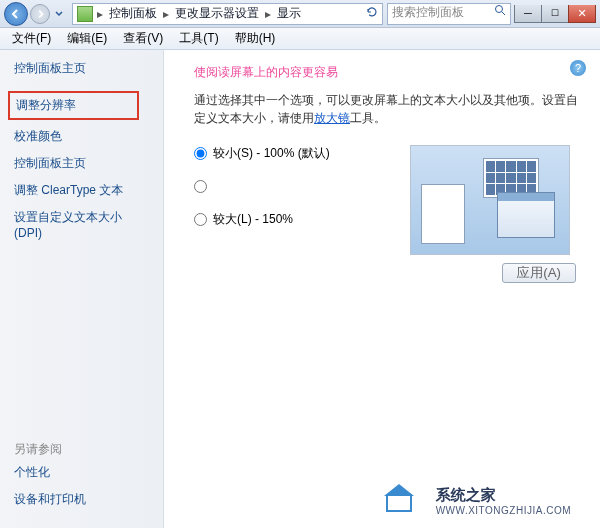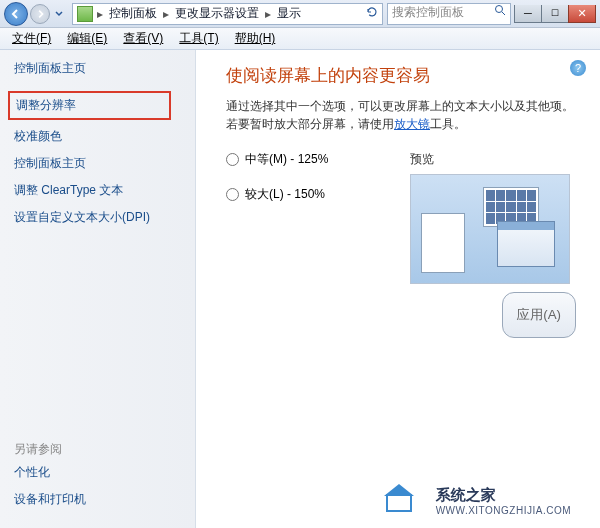--- a/index.html
+++ b/index.html
@@ -17,53 +17,53 @@
 .chev { color: #555; }
 .addr-refresh { margin-left: auto; color: #2a5a9a; }
 .searchbox { width: 124px; height: 22px; border: 1px solid #9fb3cc; background: #fff; display: flex; align-items: flex-start; padding: 0 4px; color: #888; }
 .searchbox .sicon { margin-left: auto; color: #2a5a9a; }
 .winbtns { display: flex; margin-left: 4px; }
 .winbtn { width: 28px; height: 18px; border: 1px solid #6a7a8a; border-top: none; background: linear-gradient(#dfe6ee,#c3cdd8); margin-left: -1px; display: flex; align-items: center; justify-content: center; font-size: 11px; }
 .winbtn.close { background: linear-gradient(#e88a7a,#c84a3a); color: #fff; border-color: #8a3a2a; }
 .winbtn.max { font-size: 9px; }
 
 
-.menubar { height: 22px; background: linear-gradient(#f7f9fc,#e8eef6); border-bottom: 1px solid #c8d4e4; display: flex; align-items: center; padding: 0 6px; gap: 4px; text-decoration: underline; }
+.menubar { height: 22px; background: linear-gradient(#f7f9fc,#e8eef6); border-bottom: 1px solid #c8d4e4; display: flex; align-items: center; padding: 0 6px; gap: 4px; }
 .menuitem { padding: 2px 6px; }
 
 
 .content { display: flex; height: calc(100% - 50px); }
-.sidebar { width: 196px; background: linear-gradient(to right,#f2f4f7,#eceff4); border-right: 1px solid #d6dee8; padding: 10px 14px; display: flex; flex-direction: column; }
+.sidebar { width: 164px; background: linear-gradient(to right,#f2f4f7,#eceff4); border-right: 1px solid #d6dee8; padding: 10px 14px; display: flex; flex-direction: column; }
 .side-home { color: #1a4d8a; margin-bottom: 14px; }
 .side-link { color: #1a4d8a; margin-bottom: 10px; cursor: pointer; }
 .side-link.highlighted { border: 2px solid #d93a2a; padding: 4px 6px; margin-left: -6px; margin-right: 10px; margin-bottom: 8px; }
 .side-spacer { flex: 1; }
 .side-sec { color: #888; margin-bottom: 6px; }
 
 .main { flex: 1; padding: 14px 20px 12px 30px; position: relative; }
 .helpicon { position: absolute; right: 14px; top: 10px; width: 16px; height: 16px; border-radius: 50%; background: radial-gradient(#8ec8f0,#3a8ad0); color: #fff; font-size: 11px; display: flex; align-items: center; justify-content: center; }
-.main h1 { color: #c2410c; font-size: 17px; font-weight: normal; margin-bottom: 10px; }
+.main h1 { color: #ec4899; font-size: 12px; font-weight: normal; margin-bottom: 10px; }
 .desc { color: #333; font-size: 12px; line-height: 1.5; margin-bottom: 18px; }
 .desc a { color: #1a5dc8; text-decoration: underline; }
 
 .options-row { display: flex; }
 .options { flex: 1; }
 .option { display: flex; align-items: center; margin-bottom: 18px; }
 .option input { margin-right: 6px; }
 .preview-col { width: 170px; }
 .preview-label { color: #333; margin-bottom: 6px; display: block; }
 .preview-box { width: 160px; height: 110px; border: 1px solid #b8c4d4; background: linear-gradient(#cde0f4,#a8c8e8); position: relative; overflow: hidden; }
 .pv-panel { position: absolute; width: 44px; height: 60px; bottom: 10px; left: 10px; background: #fff; border: 1px solid #8aa0b8; }
 .pv-grid { position: absolute; width: 56px; height: 40px; top: 12px; right: 30px; background: #fff; border: 1px solid #8aa0b8; display: grid; grid-template-columns: repeat(5,1fr); grid-template-rows: repeat(3,1fr); gap: 1px; padding: 2px; }
 .pv-grid div { background: #5a7aa8; }
 .pv-win { position: absolute; width: 58px; height: 46px; bottom: 16px; right: 14px; background: linear-gradient(#f4f8fc,#d8e4f2); border: 1px solid #6a8ab0; }
 .pv-win::before { content:""; position:absolute; top:0; left:0; right:0; height:8px; background:#8ab0d8; }
 
 .apply-row { text-align: right; margin-top: 8px; padding-right: 4px; }
-.apply-btn { padding: 13px 14px; border: 1px solid #9aa8ba; background: linear-gradient(#f7f9fc,#e4eaf2); border-radius: 12px; color: #666; }
+.apply-btn { padding: 0 14px; border: 1px solid #9aa8ba; background: linear-gradient(#f7f9fc,#e4eaf2); border-radius: 3px; color: #666; }
 
 
 .watermark { position: absolute; right: 29px; bottom: 12px; display: flex; gap: 22px; color: #2a3a5a; font-size: 15px; font-weight: bold; }
 .watermark .logo { width: 30px; height: 26px; position: relative; }
 .watermark .logo .house { position:absolute; width: 26px; height: 18px; bottom:0; left:2px; border:2px solid #3a8ad0; border-top:none; }
 .watermark .logo .roof { position:absolute; width:0; height:0; border-left:15px solid transparent; border-right:15px solid transparent; border-bottom:12px solid #3a8ad0; top:-2px; left:0; }
 .watermark small { font-size: 10px; color: #4a5a7a; display:block; font-weight: normal; letter-spacing: 0.5px; }
 </style>
 </head>
 <body>
@@ -133,36 +133,38 @@
     <div class="side-spacer"></div>
     <div class="side-sec">另请参阅</div>
     <div class="side-link">个性化</div>
     <div class="side-link">设备和打印机</div>
   </div>
 
   <div class="main">
     <div class="helpicon">?</div>
     <h1>使阅读屏幕上的内容更容易</h1>
     <p class="desc">
-      <span>通过选择其中一个选项，可以更改屏幕上的文本大小以及其他项。若要暂时放大部分屏幕，请使用</span><a href="#">放大镜</a><span>工具。</span>
+      <span>通过选择其中一个选项，可以更改屏幕上的文本大小以及其他项。设置自定义文本大小，请使用</span><a href="#">放大镜</a><span>工具。</span>
     </p>
 
     <div class="options-row">
       <div class="options">
         <label class="option">
+          <input type="radio" name="sz" checked="" style="">
+          <span>较小(S) - 100% (默认)</span>
+        </label>
+        <label class="option">
           <input type="radio" name="sz" style="">
-          <span>中等(M) - 125%</span>
         </label>
         <label class="option">
           <input type="radio" name="sz" style="">
           <span>较大(L) - 150%</span>
         </label>
       </div>
       <div class="preview-col">
-        <span class="preview-label">预览</span>
         <div class="preview-box">
           <div class="pv-grid">
               <div></div>
               <div></div>
               <div></div>
               <div></div>
               <div></div>
               <div></div>
               <div></div>
               <div></div>

